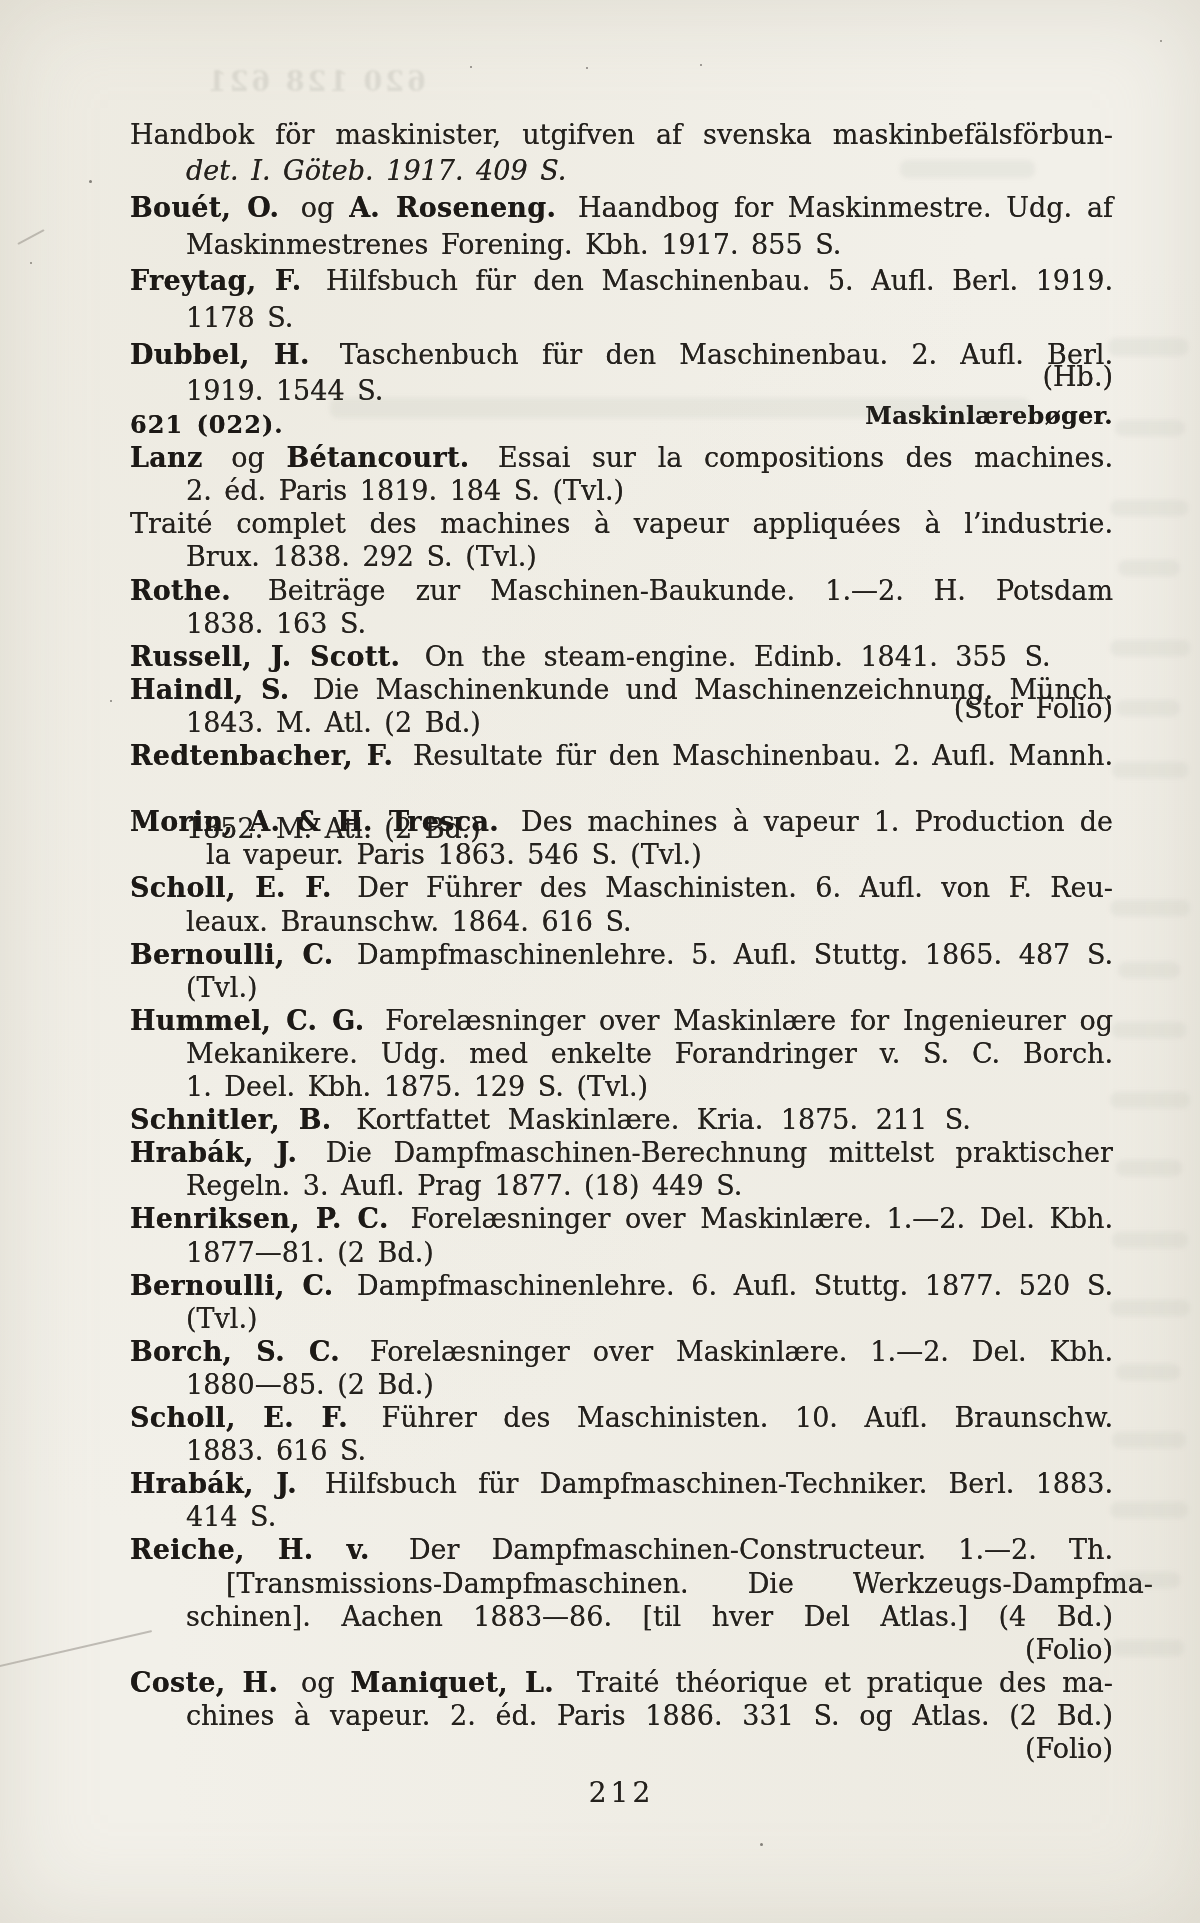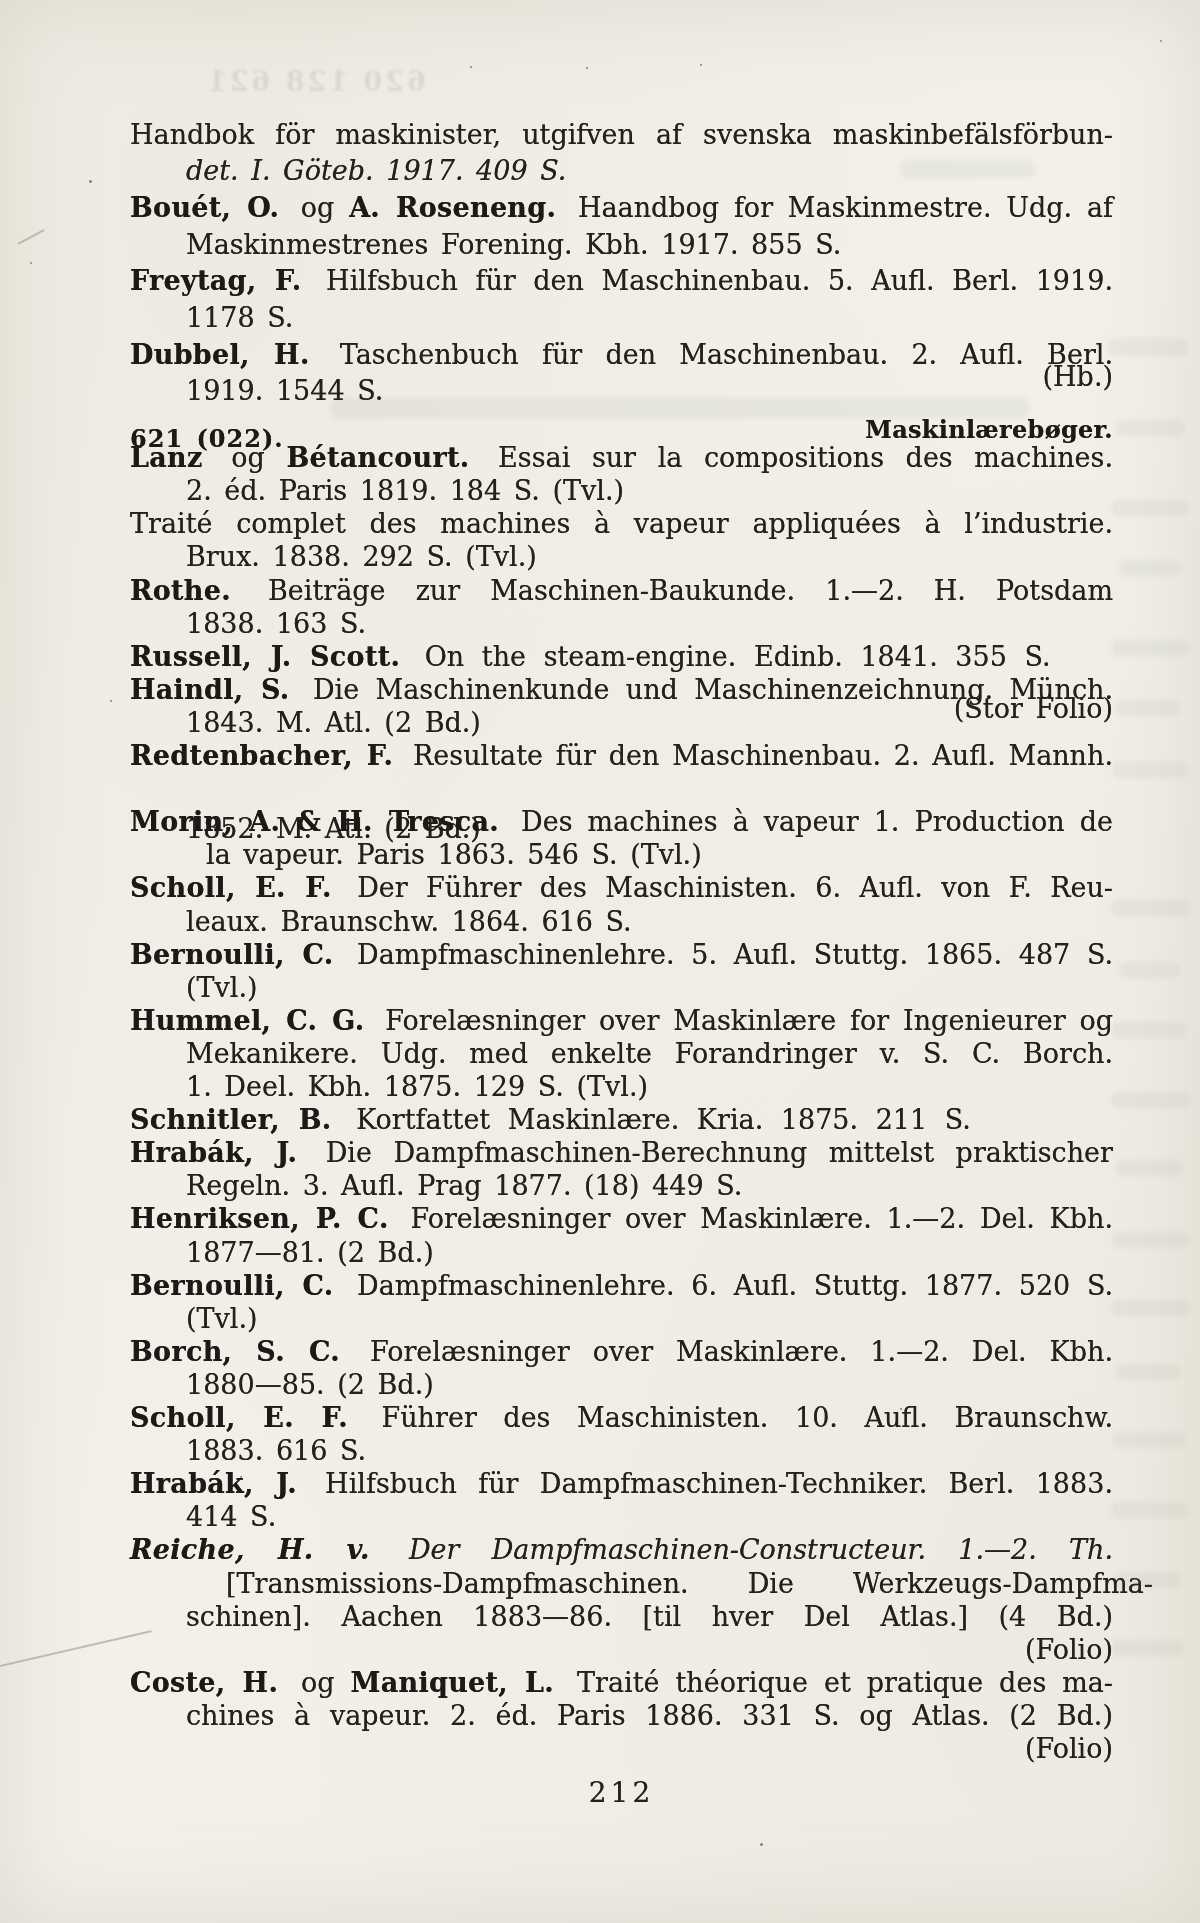--- a/index.html
+++ b/index.html
@@ -27,21 +27,21 @@
     white-space:normal;
   }
   .line.hang{left:186px;width:927px;}
   .line.justify{text-align:justify;text-align-last:justify;}
   .line.alignright{text-align:right;}
   .line.wide{word-spacing:9px;}
   .seg{font-weight:normal;}
   .seg.bold{font-weight:bold;color:#1c1916;margin-right:7px;letter-spacing:0.3px;}
   .note{position:absolute;right:0;top:-14px;}
   .line.heading{display:flex;justify-content:space-between;align-items:baseline;font-weight:bold;font-size:24px;color:#1c1916;text-align:center;}
-  .heading-title{position:relative;top:-9px;letter-spacing:0.3px;margin-top:14px;}
+  .heading-title{position:relative;top:-9px;letter-spacing:0.3px;}
   .heading-code{letter-spacing:1px;}
   .pagenum{
     position:absolute;left:130px;top:1776px;width:983px;
     text-align:center;font-size:28px;letter-spacing:4px;
     text-shadow:0 0 0.5px rgba(33,29,24,0.7);
   }
   .bleed-top{
     position:absolute;left:205px;top:66px;
     font-weight:bold;font-size:27px;letter-spacing:3px;
     color:#5d6057;opacity:0.13;
@@ -95,21 +95,21 @@
       <div class="line justify" style="top: 1202.4px;"><span class="seg bold">Henriksen, P. C.</span><span class="seg"> Forelæsninger over Maskinlære. 1.—2. Del. Kbh.</span></div>
       <div class="line hang" style="top: 1235.5px;"><span class="seg">1877—81. (2 Bd.)</span></div>
       <div class="line justify" style="top: 1268.6px;"><span class="seg bold">Bernoulli, C.</span><span class="seg"> Dampfmaschinenlehre. 6. Aufl. Stuttg. 1877. 520 S.</span></div>
       <div class="line hang" style="top: 1301.7px;"><span class="seg">(Tvl.)</span></div>
       <div class="line justify" style="top: 1334.8px;"><span class="seg bold">Borch, S. C.</span><span class="seg"> Forelæsninger over Maskinlære. 1.—2. Del. Kbh.</span></div>
       <div class="line hang" style="top: 1367.9px;"><span class="seg">1880—85. (2 Bd.)</span></div>
       <div class="line justify" style="top: 1401px;"><span class="seg bold">Scholl, E. F.</span><span class="seg"> Führer des Maschinisten. 10. Aufl. Braunschw.</span></div>
       <div class="line hang" style="top: 1434.1px;"><span class="seg">1883. 616 S.</span></div>
       <div class="line justify" style="top: 1467.2px;"><span class="seg bold">Hrabák, J.</span><span class="seg"> Hilfsbuch für Dampfmaschinen-Techniker. Berl. 1883.</span></div>
       <div class="line hang" style="top: 1500.3px;"><span class="seg">414 S.</span></div>
-      <div class="line justify" style="top: 1533.4px; font-style: italic;"><span class="seg bold">Reiche, H. v.</span><span class="seg"> Der Dampfmaschinen-Constructeur. 1.—2. Th.</span></div>
+      <div class="line justify" style="top: 1533.4px;"><span class="seg bold">Reiche, H. v.</span><span class="seg"> Der Dampfmaschinen-Constructeur. 1.—2. Th.</span></div>
       <div class="line hang justify" style="top: 1566.5px; margin-left: 40px;"><span class="seg">[Transmissions-Dampfmaschinen. Die Werkzeugs-Dampfma-</span></div>
       <div class="line hang justify" style="top: 1599.6px;"><span class="seg">schinen]. Aachen 1883—86. [til hver Del Atlas.] (4 Bd.)</span></div>
       <div class="line alignright" style="top: 1632.7px;"><span class="seg">(Folio)</span></div>
       <div class="line justify" style="top: 1665.8px;"><span class="seg bold">Coste, H.</span><span class="seg"> og </span><span class="seg bold">Maniquet, L.</span><span class="seg"> Traité théorique et pratique des ma-</span></div>
       <div class="line hang justify" style="top: 1698.9px;"><span class="seg">chines à vapeur. 2. éd. Paris 1886. 331 S. og Atlas. (2 Bd.)</span></div>
       <div class="line alignright" style="top: 1732px;"><span class="seg">(Folio)</span></div>
     </div>
   <div class="pagenum">212</div>
   <div id="artifacts">
       <div class="smudge" style="left: 330px; top: 398px; width: 700px; height: 20px;"></div>

